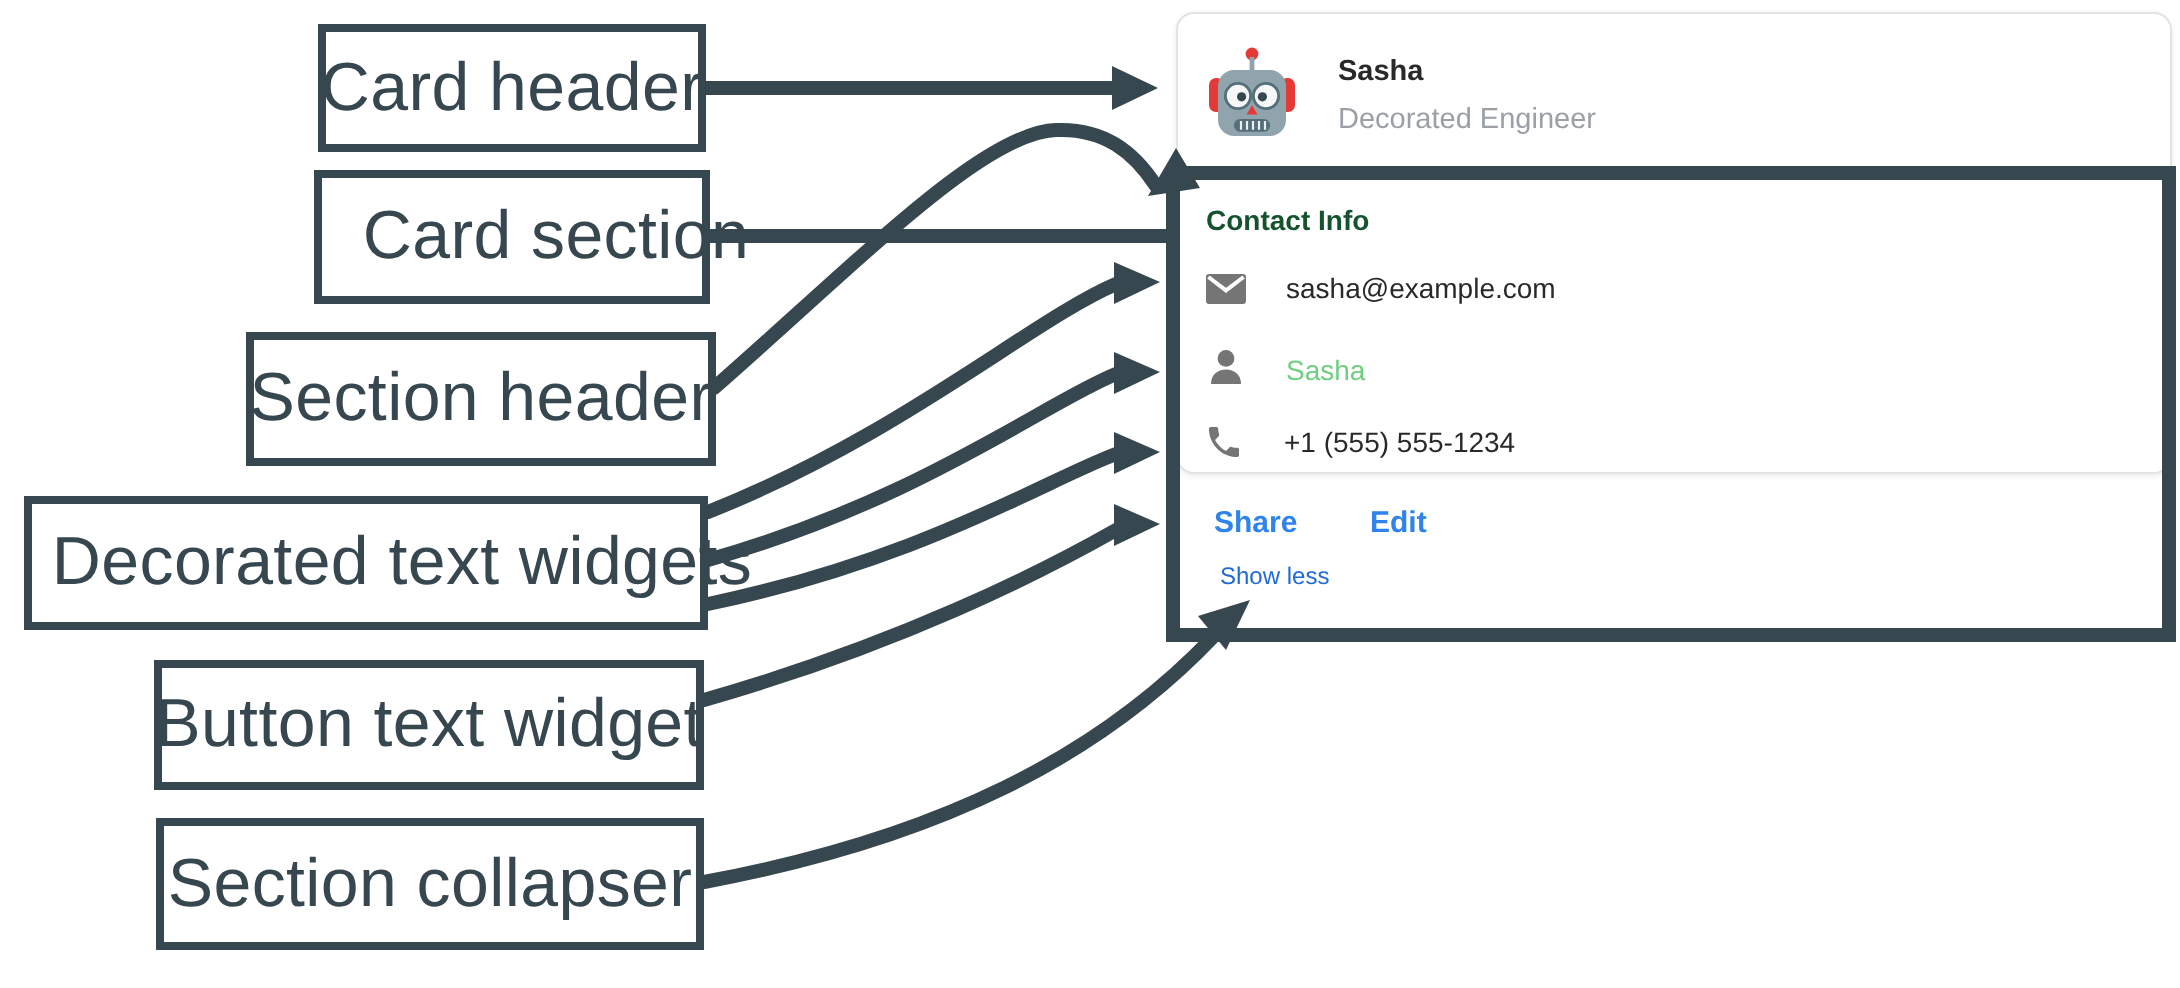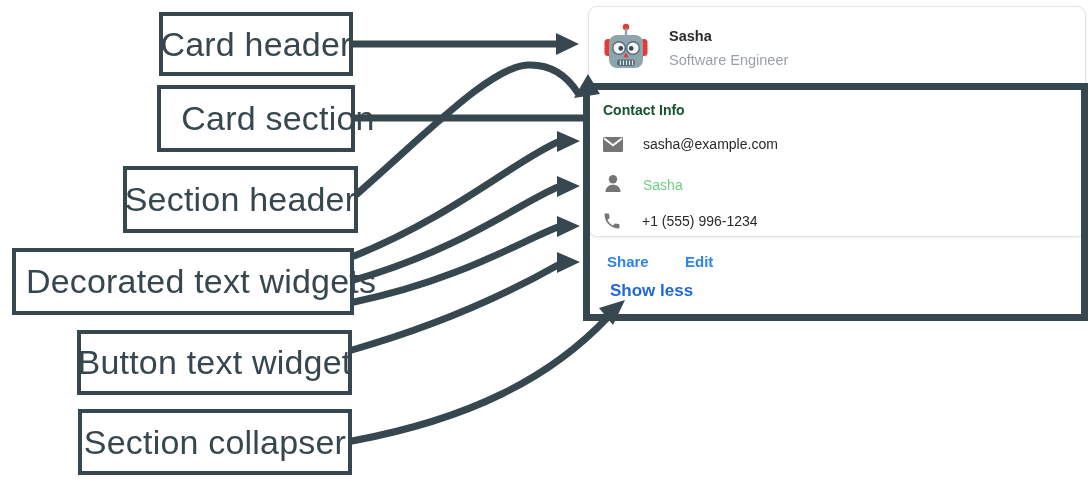--- a/index.html
+++ b/index.html
@@ -31,21 +31,21 @@
   .section-box{
     position:absolute;left:583px;top:83px;width:505px;height:238px;
     border:7px solid #37474F;background:transparent;z-index:2;box-sizing:border-box;
   }
   .section-inner{position:absolute;left:0;top:0;width:491px;height:224px;}
   .section-title{position:absolute;left:13px;top:12px;font-size:14px;font-weight:700;color:#14532d;}
   .dt-icon{position:absolute;width:20px;height:20px;}
   .dt-text{position:absolute;font-size:14px;color:#27292b;white-space:nowrap;text-align:right;}
   .dt-text.green{color:#6FCF81;}
   .btn-link{position:absolute;font-size:15px;font-weight:700;color:#2E84EC;cursor:pointer;white-space:nowrap;}
-  .collapser-link{position:absolute;font-size:17px;font-weight:700;color:#2069D9;cursor:pointer;white-space:nowrap;}
+  .collapser-link{position:absolute;font-size:12px;font-weight:400;color:#2069D9;cursor:pointer;white-space:nowrap;}
 </style>
 </head>
 <body>
 
 <div id="stage">
 
   <div class="card">
     <div class="card-header">
       <svg class="avatar" viewBox="0 0 44 48">
         <circle cx="22" cy="5" r="3.2" fill="#E53935"></circle>
@@ -55,21 +55,21 @@
         <rect x="5" y="13" width="34" height="33" rx="8" fill="#90A4AE"></rect>
         <circle cx="15" cy="26" r="6.3" fill="#F5F7F8" stroke="#546E7A" stroke-width="1.4"></circle>
         <circle cx="29" cy="26" r="6.3" fill="#F5F7F8" stroke="#546E7A" stroke-width="1.4"></circle>
         <circle cx="16.8" cy="26.4" r="2.3" fill="#37474F"></circle>
         <circle cx="27.2" cy="26.4" r="2.3" fill="#37474F"></circle>
         <path d="M22 30.5 L19.3 35.2 L24.7 35.2 Z" fill="#E53935"></path>
         <rect x="13" y="37.5" width="18" height="6.4" rx="3.2" fill="#546E7A"></rect>
         <path d="M16.5 38.5 v4.4 M19.5 38.5 v4.4 M22.5 38.5 v4.4 M25.5 38.5 v4.4 M28.5 38.5 v4.4" stroke="#ECEFF1" stroke-width="1.1"></path>
       </svg>
       <div class="person-name">Sasha</div>
-      <div class="person-role">Software Engineer</div>
+      <div class="person-role">Decorated Engineer</div>
     </div>
   </div>
 
   <div class="section-box">
     <div class="section-inner">
       <div class="section-title">Contact Info</div>
 
       <svg class="dt-icon" style="left:13px;top:45px;" viewBox="0 0 20 16">
         <rect x="0" y="0" width="20" height="15" rx="1.6" fill="#757575"></rect>
         <path d="M1.2 1.5 L10 8.2 L18.8 1.5" stroke="#ffffff" stroke-width="2" fill="none"></path>
@@ -78,21 +78,21 @@
 
       <svg class="dt-icon" style="left:15px;top:85px;width:16px;height:17px;" viewBox="0 0 16 17">
         <circle cx="8" cy="4.2" r="4.2" fill="#757575"></circle>
         <path d="M0.5 17 C0.5 12.4 3.8 9.8 8 9.8 C12.2 9.8 15.5 12.4 15.5 17 Z" fill="#757575"></path>
       </svg>
       <div class="dt-text green" style="left:53px;top:87px;">Sasha</div>
 
       <svg class="dt-icon" style="left:12px;top:121px;" viewBox="0 0 24 24">
         <path fill="#757575" d="M6.62 10.79c1.44 2.83 3.76 5.14 6.59 6.59l2.2-2.2c.27-.27.67-.36 1.02-.24 1.12.37 2.33.57 3.57.57.55 0 1 .45 1 1V20c0 .55-.45 1-1 1-9.39 0-17-7.61-17-17 0-.55.45-1 1-1h3.5c.55 0 1 .45 1 1 0 1.25.2 2.45.57 3.57.11.35.03.74-.25 1.02l-2.2 2.2z"></path>
       </svg>
-      <div class="dt-text" style="left:52px;top:123px;">+1 (555) 996-1234</div>
+      <div class="dt-text" style="left:52px;top:123px;">+1 (555) 555-1234</div>
 
       <div class="btn-link" style="left:17px;top:163px;font-weight:600;color:#2E84EC;">Share</div>
       <div class="btn-link" style="left:95px;top:163px;font-weight:600;color:#2E84EC;">Edit</div>
 
       <div class="collapser-link" style="left:20px;top:191px;">Show less</div>
     </div>
   </div>
 
   <svg id="arrows" width="1090" height="494" viewBox="0 0 1090 494">
 

